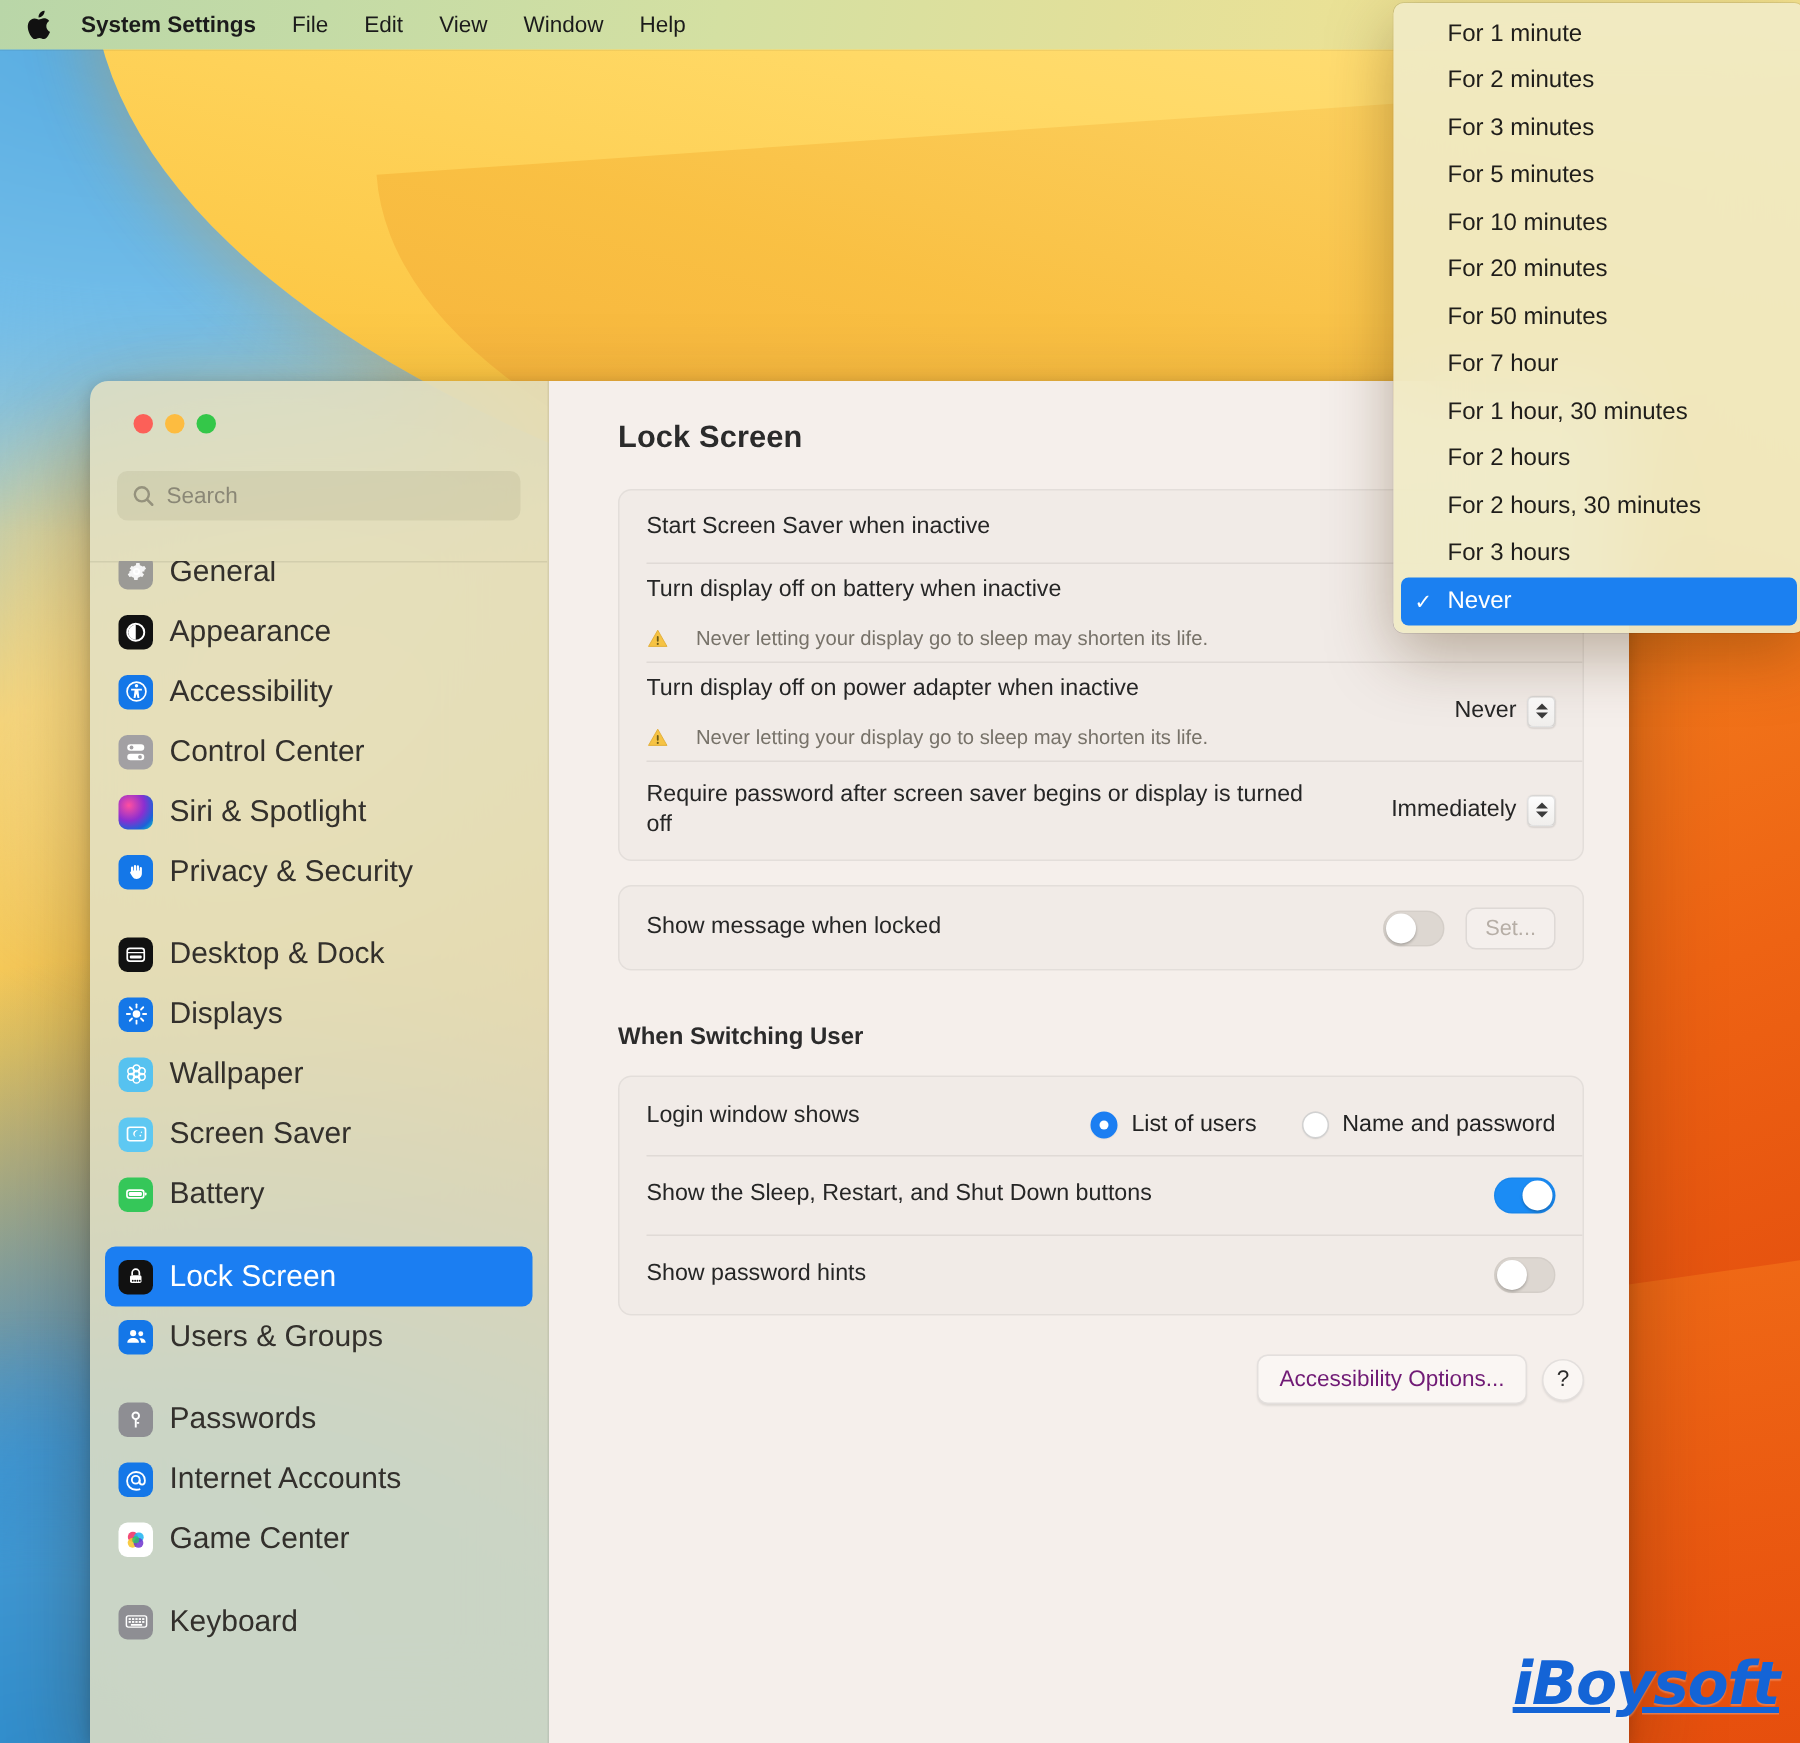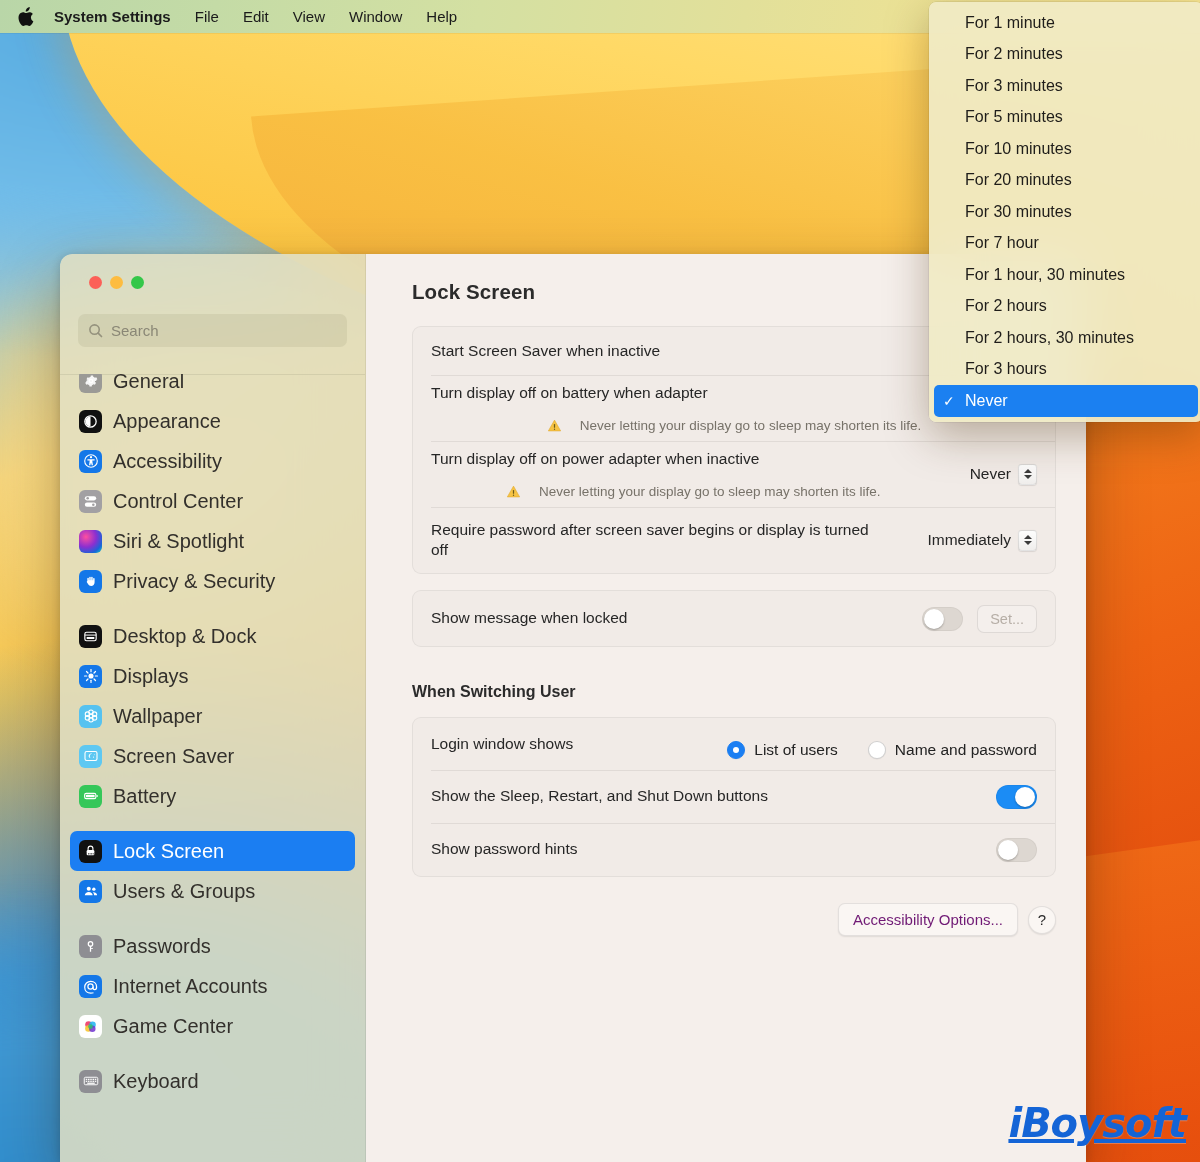--- a/index.html
+++ b/index.html
@@ -189,21 +189,21 @@
   }
   .row + .row::before {
     content: ""; position: absolute; left: 18px; right: 0; top: 0;
     height: 1px; background: rgba(0,0,0,.07);
   }
   .row-main { flex: 1 1 auto; min-width: 0; }
   .row-title { font-size: 15.5px; color: #262626; line-height: 1.3; }
   .row-sub {
     font-size: 13.5px; color: #777269;
     margin-top: 15px;
-    display: flex; align-items: center; gap: 18px; justify-content: center;
+    display: flex; align-items: center; gap: 18px;
   }
   .warn-tri { width: 15px; height: 14px; flex: 0 0 15px; }
   .row.two-line { min-height: 66px; align-items: center; }
 
   .popup {
     display: inline-flex; align-items: center; gap: 7px;
     font-size: 15.5px; color: #262626;
     white-space: nowrap;
     margin-left: 14px;
   }
@@ -585,21 +585,21 @@
       <div class="group">
 
         <div class="row">
           <div class="row-main">
             <div class="row-title">Start Screen Saver when inactive</div>
           </div>
         </div>
 
         <div class="row two-line">
           <div class="row-main">
-            <div class="row-title">Turn display off on battery when adapter</div>
+            <div class="row-title">Turn display off on battery when inactive</div>
             <div class="row-sub">
               <span class="warn-tri">
                 <svg viewBox="0 0 16 15" width="15" height="14">
                     <path fill="#f6c344" stroke="#e0a92d" stroke-width=".6" d="M8 1.2l6.6 11.6H1.4z"></path>
                     <rect x="7.35" y="5.4" width="1.3" height="4" rx=".6" fill="#6b5a18"></rect>
                     <circle cx="8" cy="11" r=".75" fill="#6b5a18"></circle>
                   </svg>
               </span>
               <span>Never letting your display go to sleep may shorten its life.</span>
             </div>
@@ -715,21 +715,21 @@
     <div class="menu-item">
         <span>For 5 minutes</span>
       </div>
     <div class="menu-item">
         <span>For 10 minutes</span>
       </div>
     <div class="menu-item">
         <span>For 20 minutes</span>
       </div>
     <div class="menu-item">
-        <span>For 30 minutes</span>
+        <span>For 50 minutes</span>
       </div>
     <div class="menu-item">
         <span>For 7 hour</span>
       </div>
     <div class="menu-item">
         <span>For 1 hour, 30 minutes</span>
       </div>
     <div class="menu-item">
         <span>For 2 hours</span>
       </div>

